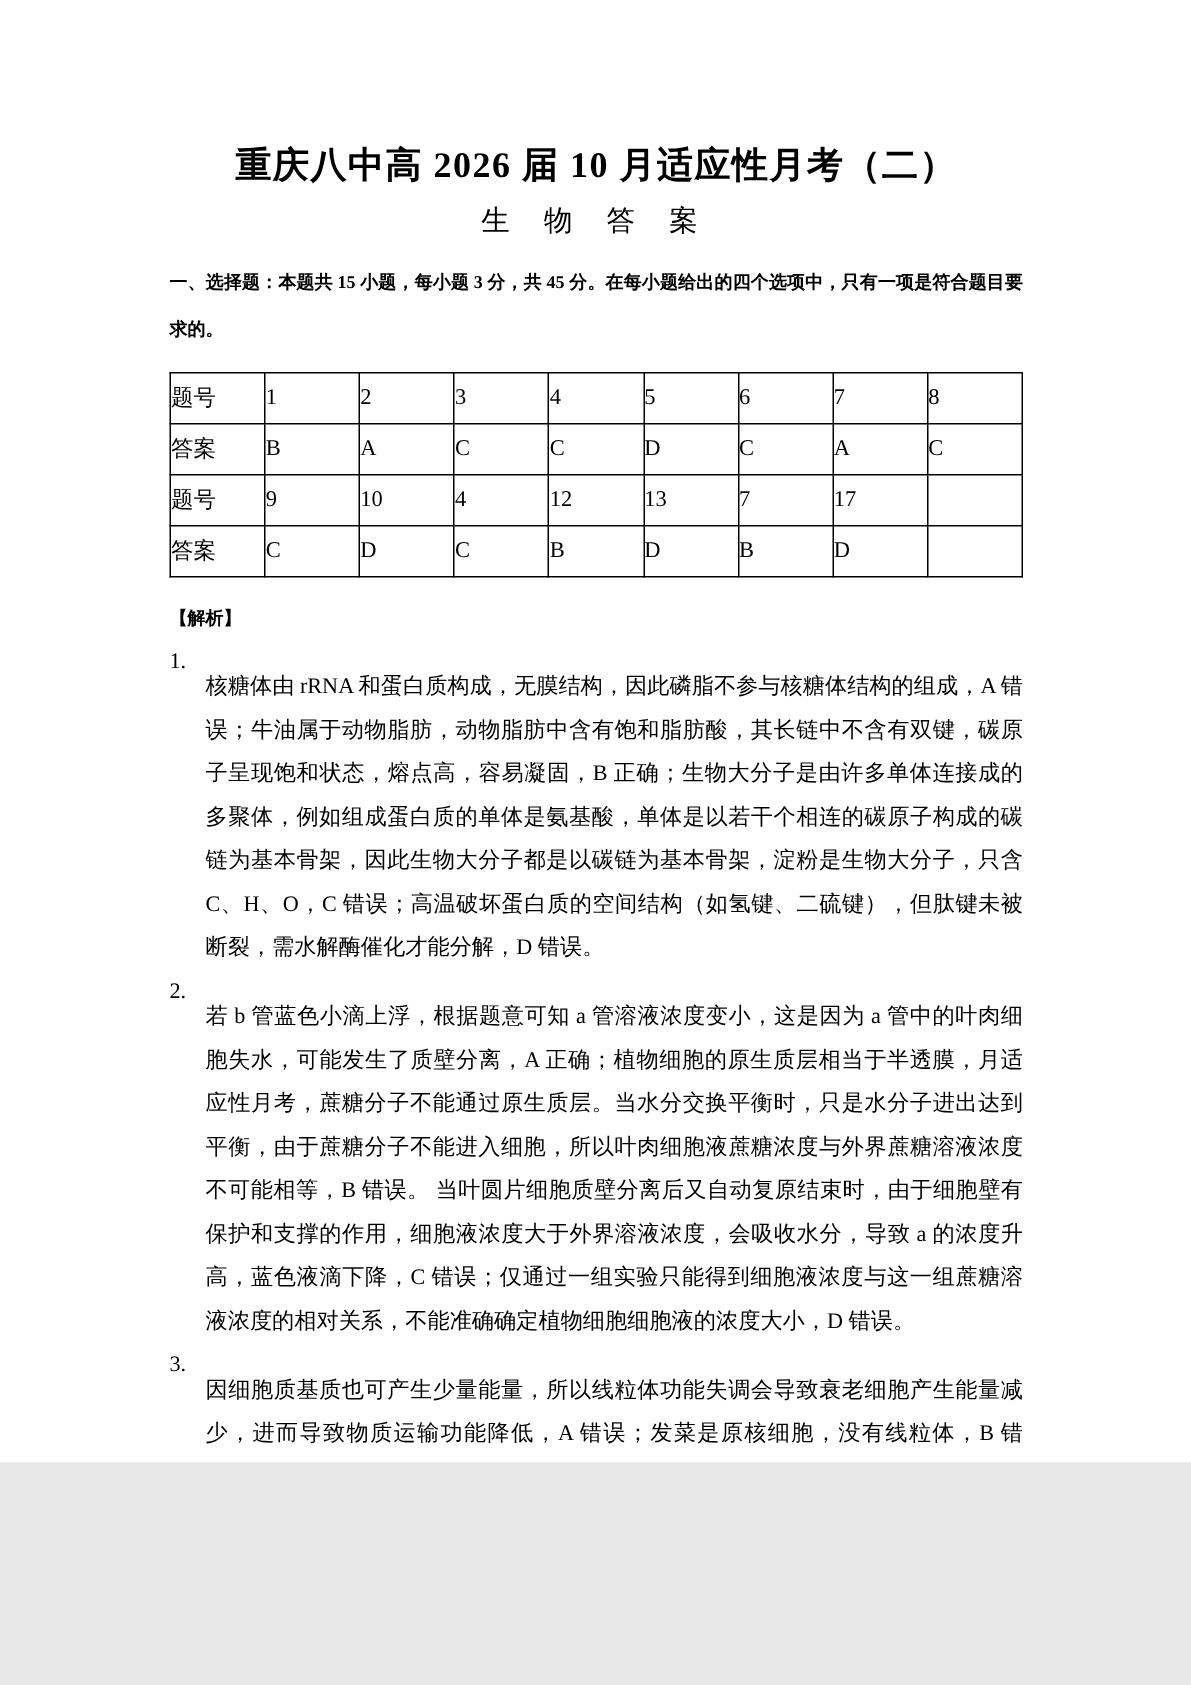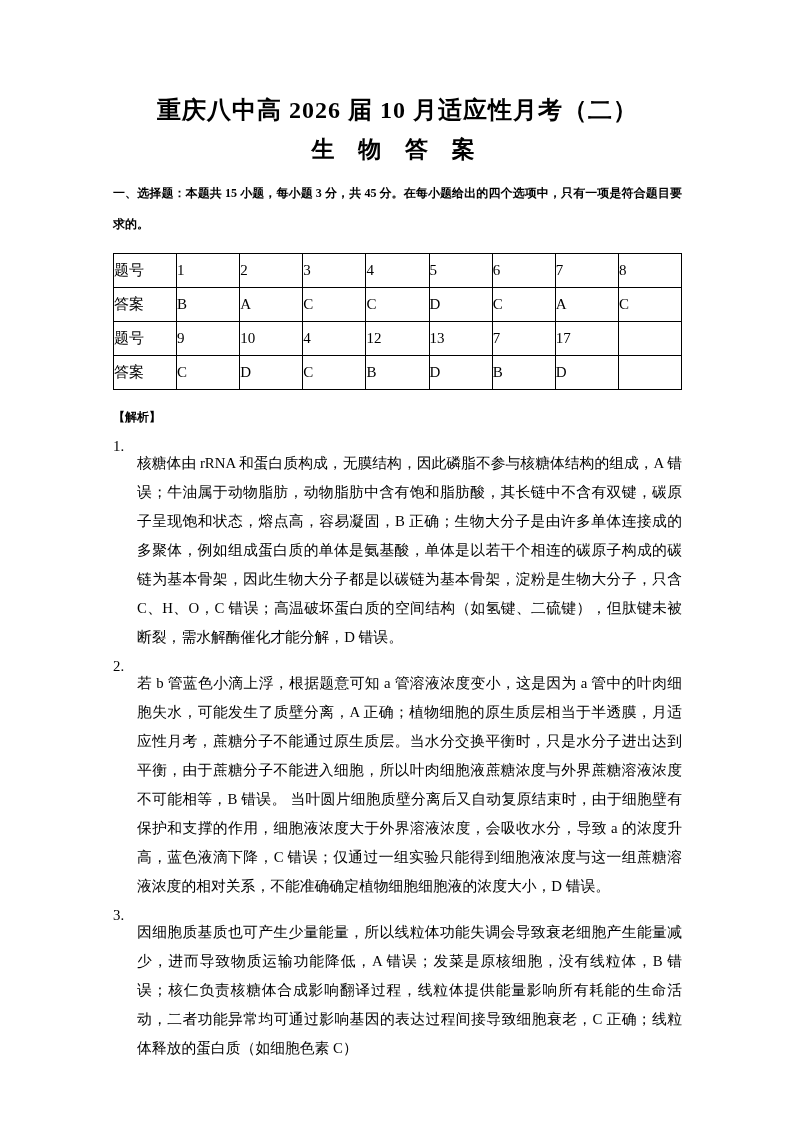--- a/index.html
+++ b/index.html
@@ -1,39 +1,39 @@
 <!DOCTYPE html>
 <html><head>
 <meta charset="utf-8">
 <style>
   html, body { margin: 0; padding: 0; background: #e8e8e8; }
   .page {
     position: relative;
     width: 794px;
-    height: 1123px;
+    height: 975px;
     margin: 0 auto;
     background: #ffffff;
     box-sizing: border-box;
     padding: 94px 112px 0 113px;
     font-family: "Liberation Serif", "DejaVu Serif", serif;
     color: #000000;
     overflow: hidden;
   }
   .doc-title {
     margin: 0 0 8px 0;
     font-size: 24px;
     font-weight: bold;
     text-align: center;
     letter-spacing: 1px;
     white-space: nowrap;
   }
   .doc-subtitle {
     margin: 0 0 13px 0;
-    font-size: 23px;
-    font-weight: bold;
+    font-size: 19px;
+    font-weight: normal;
     text-align: center;
     letter-spacing: 9px;
   }
   .section-heading {
     margin: 0 0 13px 0;
     font-size: 12px;
     font-weight: bold;
     line-height: 31px;
     text-align: justify;
   }

